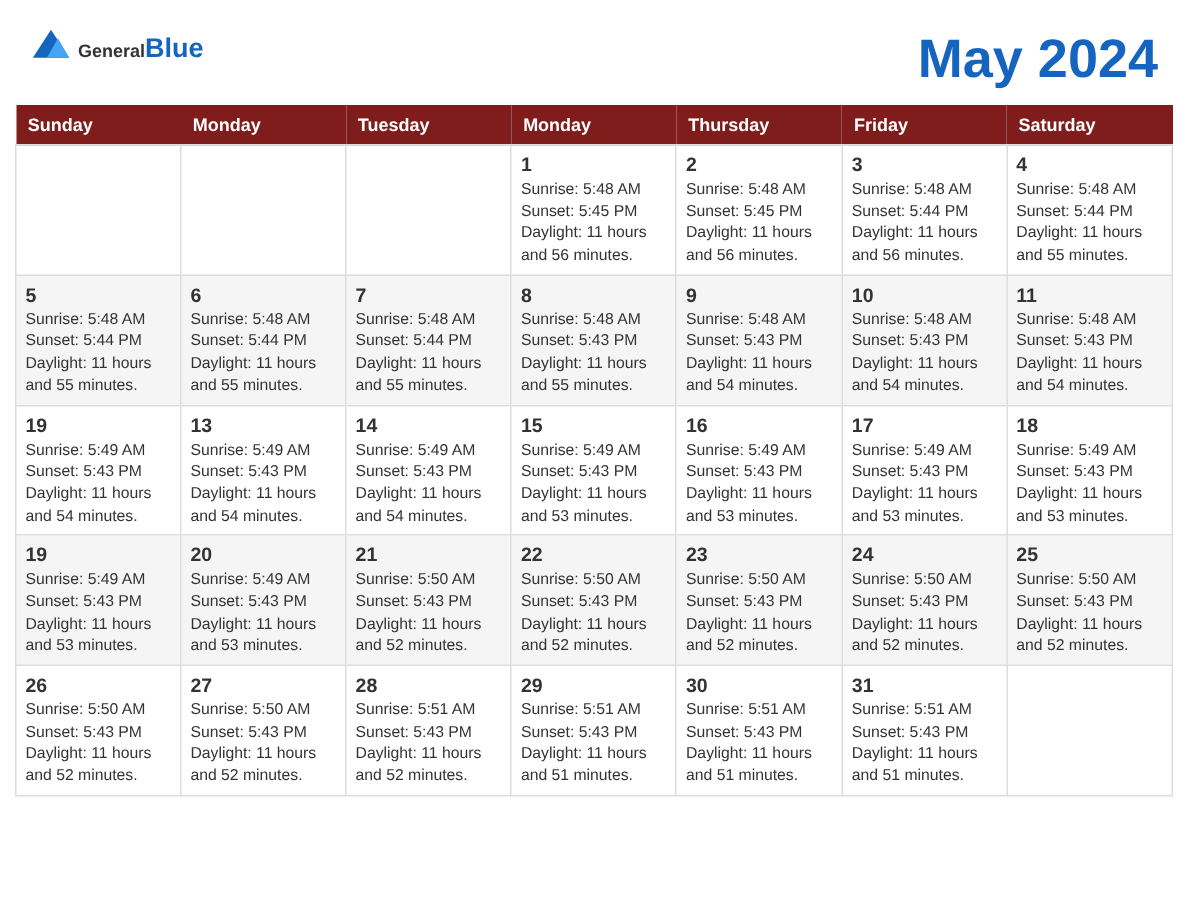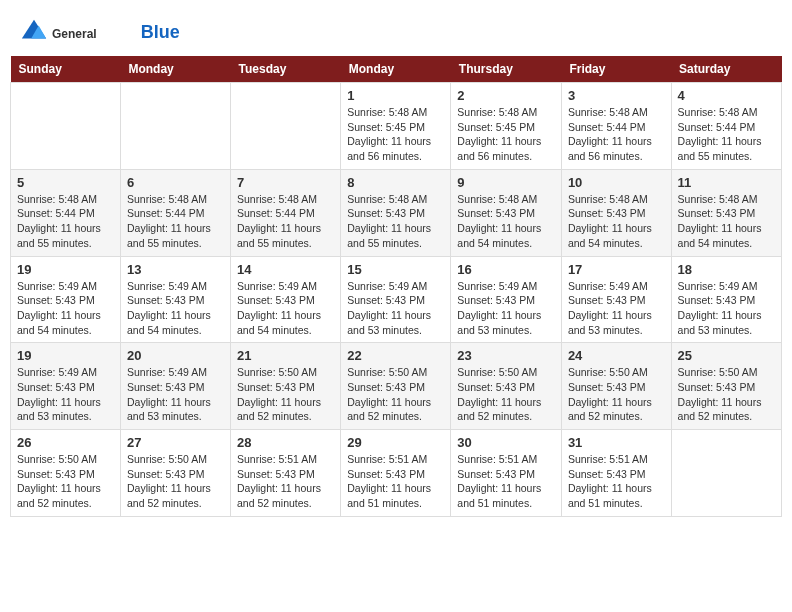--- a/index.html
+++ b/index.html
@@ -79,24 +79,25 @@
 </head>
 <body>
 
 <div class="header">
   <div class="logo">
     <svg class="logo-icon" viewBox="0 0 30 30" xmlns="http://www.w3.org/2000/svg">
       <polygon points="15,2 28,22 2,22" fill="#1565C0"></polygon>
       <polygon points="20,8 28,22 12,22" fill="#42A5F5"></polygon>
     </svg>
     <div>
-      <span style="font-size:12px;font-weight:bold;color:#333;">General</span><span style="font-size:18px;font-weight:bold;color:#1565C0;padding-left:44px;">Blue</span>
+      <span style="font-size:12px;font-weight:bold;color:#333;">General</span><span style="font-size:18px;font-weight:bold;color:#1565C0;">Blue</span>
     </div>
   </div>
   <div class="title-area">
+    <div class="month-title">May 2024</div>
   </div>
 </div>
 
 <table class="calendar-table">
   <thead>
     <tr>
       <th>Sunday</th>
       <th>Monday</th>
       <th>Tuesday</th>
       <th>Monday</th>

